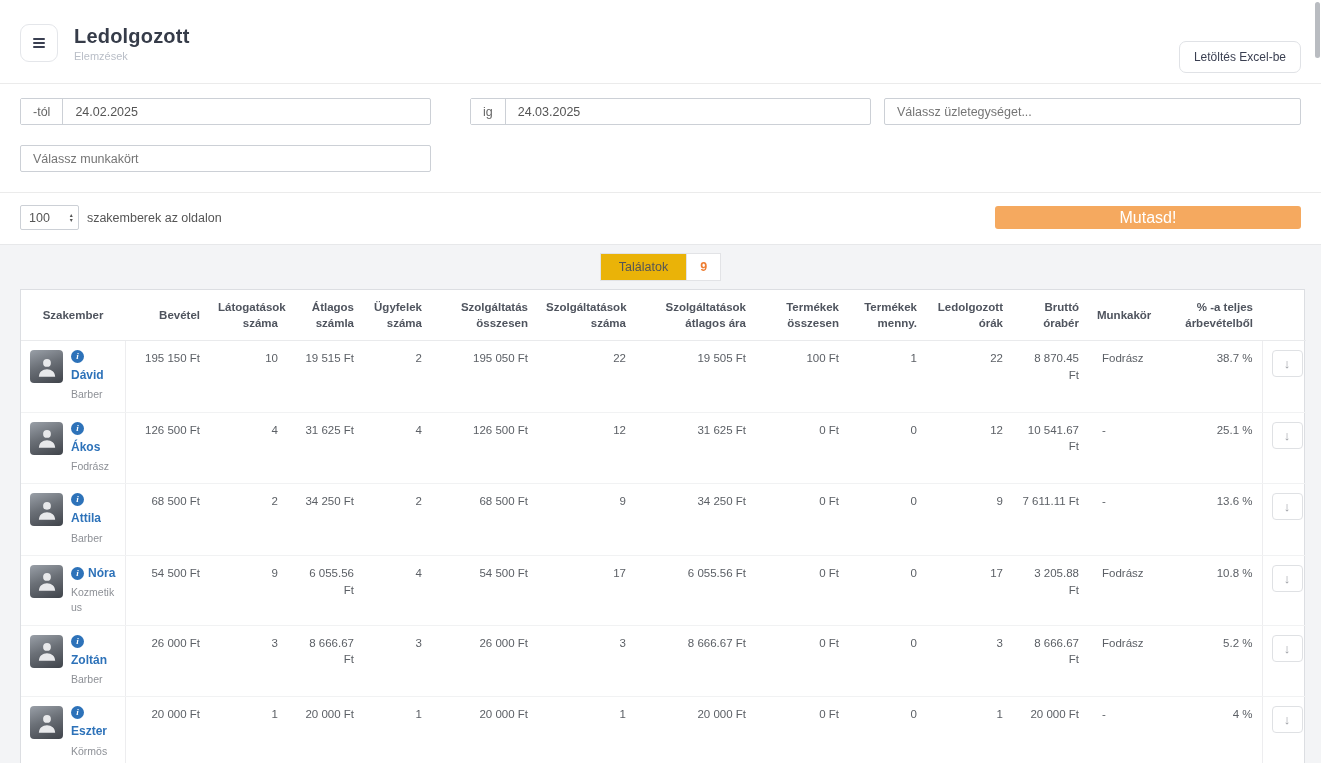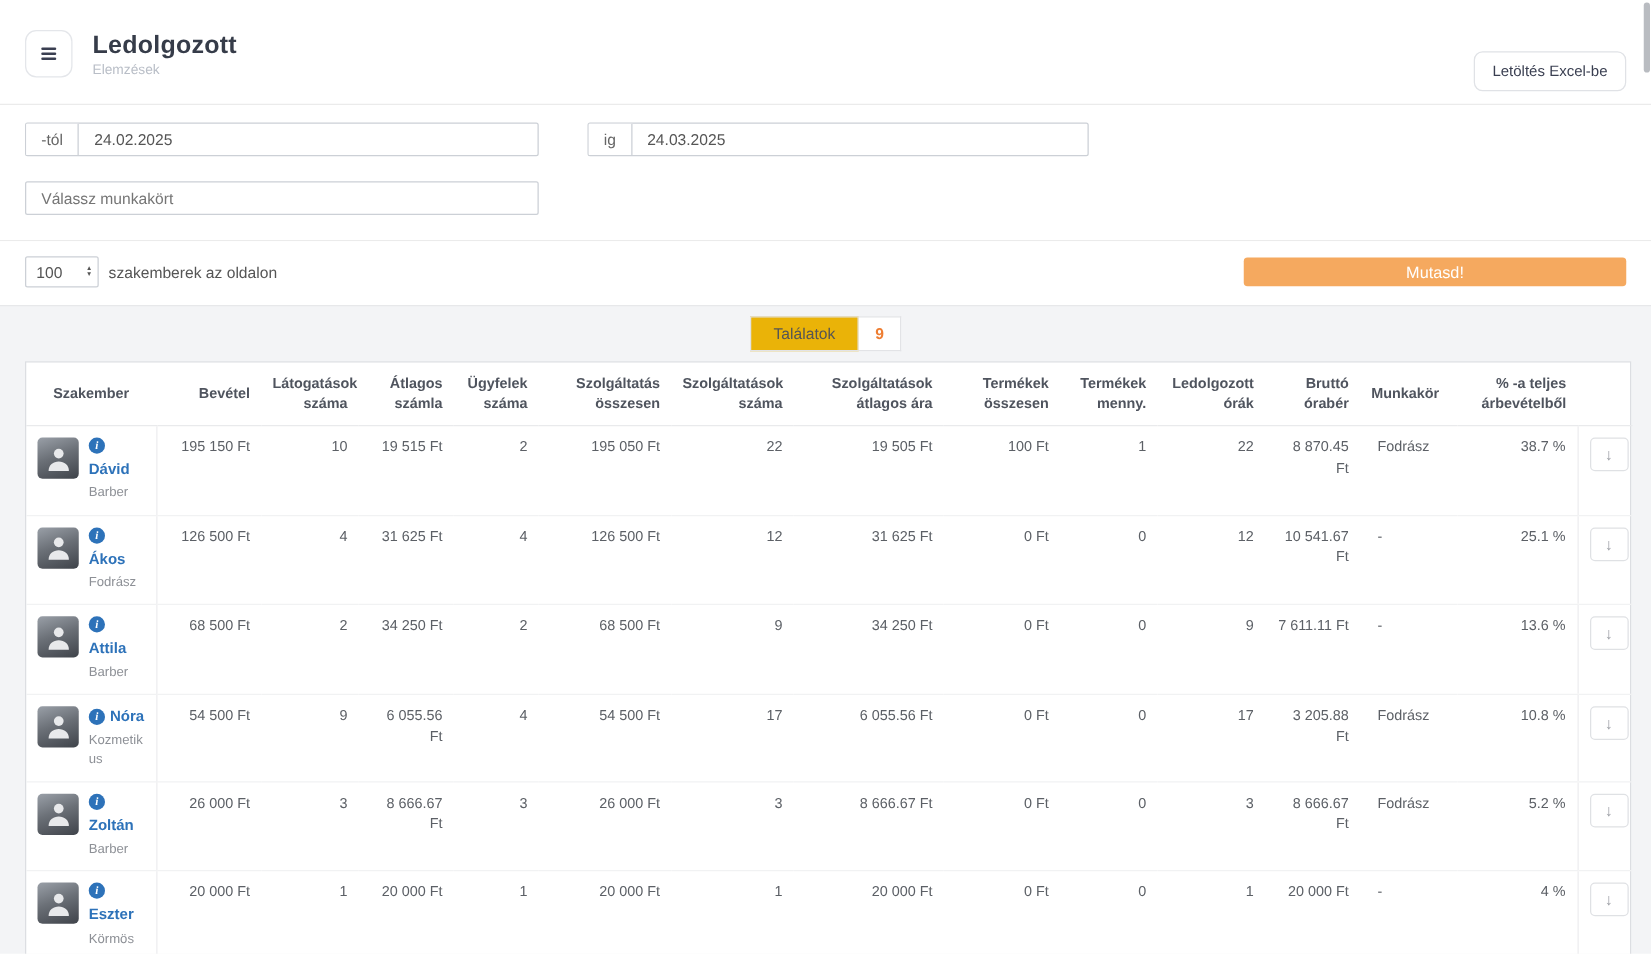--- a/index.html
+++ b/index.html
@@ -36,21 +36,21 @@
 
   .divider { border-top:1px solid #ebebeb; }
 
   
   .controls-row { background:#fff; display:flex; align-items:center; padding:12px 20px 14px 20px; }
   .per-page-select { display:flex; align-items:center; gap:20px; border:1px solid #ccd0d6;
     border-radius:2px; height:25px; padding:0 5px 0 8px; font-size:12.5px; color:#555; cursor:pointer; background:#fff; }
   .sel-arrows { display:flex; flex-direction:column; line-height:5px; font-size:6px; color:#555; }
   .per-page-label { font-size:12.5px; color:#555; margin-left:8px; }
   .show-btn { margin-left:auto; width:306px; height:23px; background:#f5a95f; border:none;
-    border-radius:3px; color:#fff; font-size:13px; font-family:inherit; cursor:pointer; }
+    border-radius:3px; color:#fff; font-size:16px; font-family:inherit; cursor:pointer; }
 
   
   .gray-zone { background:#f3f4f6; border-top:1px solid #e7e8ea; flex:1; padding-top:8px; }
   .tab-row { display:flex; justify-content:center; margin-bottom:8px; }
   .tab-group { display:flex; }
   .tab-results { background:#eab308; border:1px solid #e2e3e6; padding:6px 18px; font-size:12.5px; color:#555; cursor:pointer; }
   .tab-count { background:#fff; border:1px solid #e2e3e6; border-left:none; padding:6px 13px;
     font-size:12.5px; color:#ee7d31; font-weight:bold; cursor:pointer; }
 
   
@@ -113,20 +113,21 @@
   <div class="filters">
     <div class="filter-row">
       <div class="input-group g-from">
         <span class="input-addon">-tól</span>
         <input class="text-input" type="text" value="24.02.2025" style="">
       </div>
       <div class="input-group g-to">
         <span class="input-addon">ig</span>
         <input class="text-input" type="text" value="24.03.2025" style="">
       </div>
+      <input class="sel-input g-unit" type="text" placeholder="Válassz üzletegységet..." style="">
     </div>
     <div class="filter-row">
       <input class="sel-input g-job" type="text" placeholder="Válassz munkakört" style="">
     </div>
   </div>
 
   <div class="divider"></div>
 
   <div class="controls-row">
     <div class="per-page-select">

